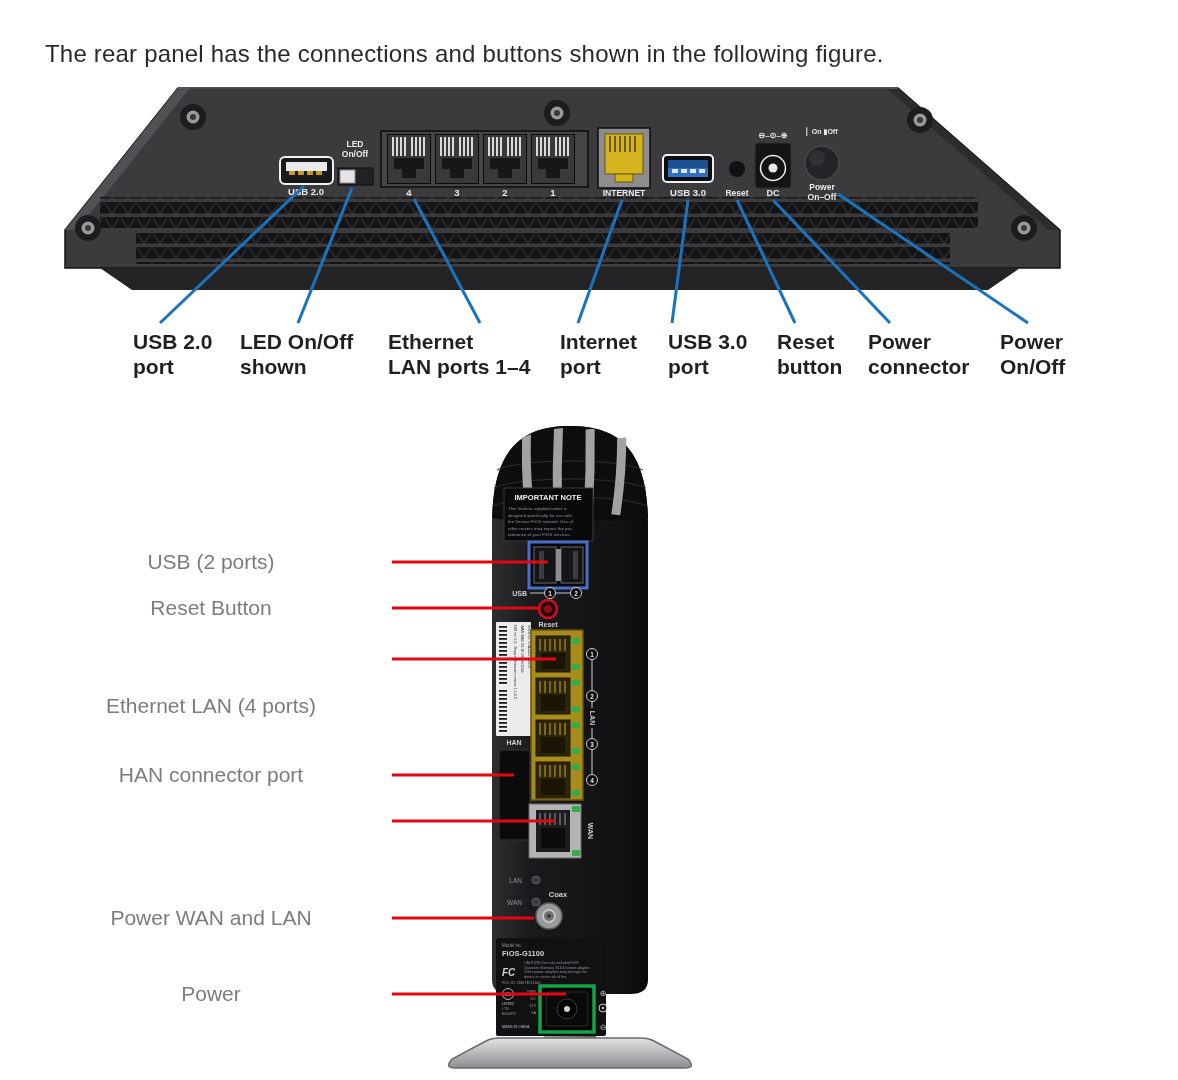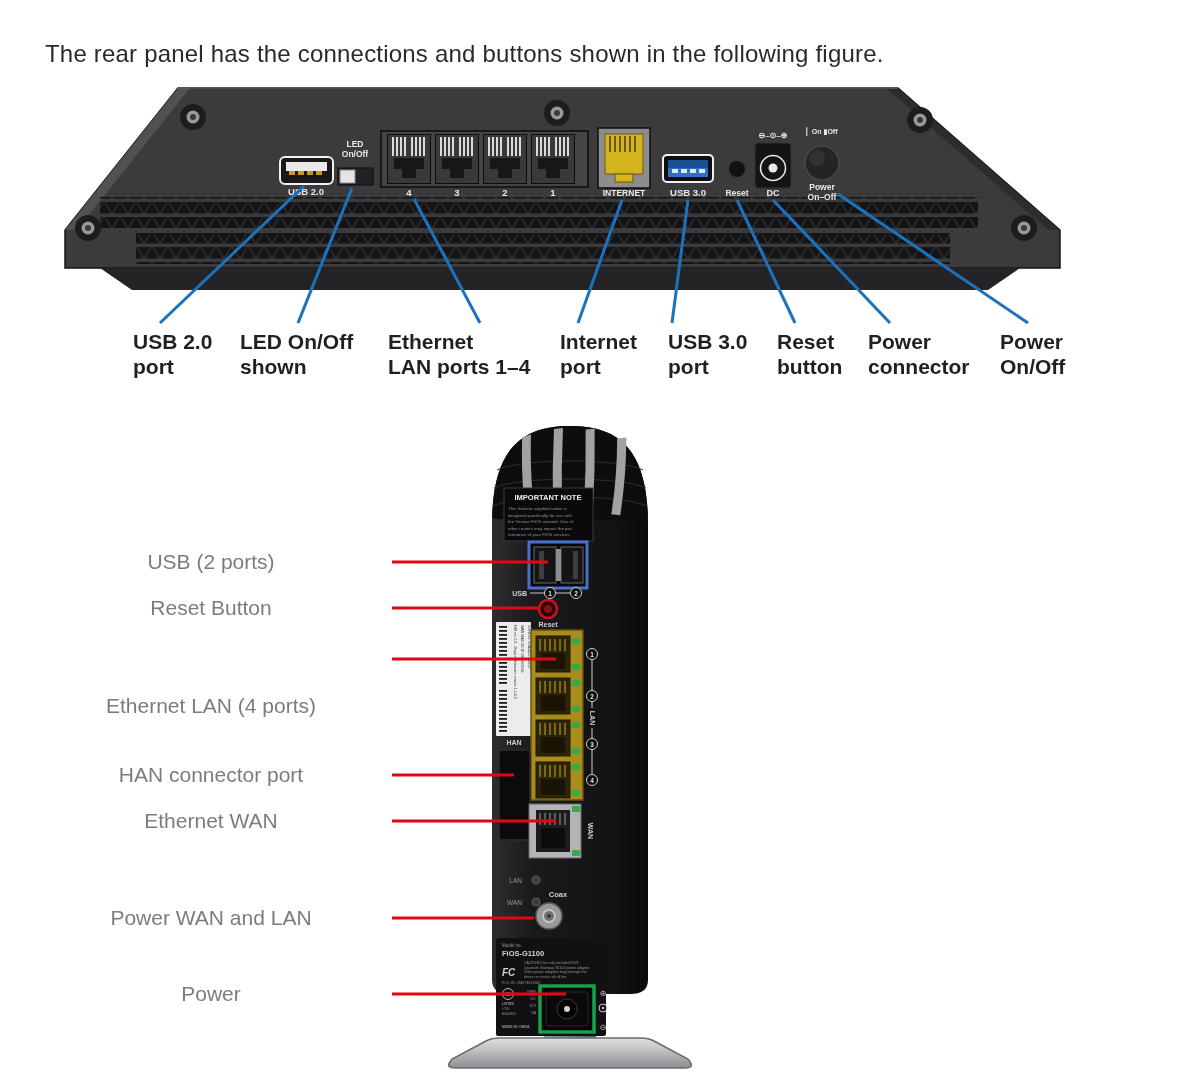--- a/index.html
+++ b/index.html
@@ -436,17 +436,16 @@
       <line x1="392" y1="411" x2="556" y2="411"></line>
       <line x1="392" y1="508" x2="534" y2="508"></line>
       <line x1="392" y1="584" x2="566" y2="584"></line>
     </g>
   </svg>
 
   <div class="callout2" style="left:40px;top:549px;">USB (2 ports)</div>
   <div class="callout2" style="left:40px;top:595px;">Reset Button</div>
   <div class="callout2" style="left:40px;top:670px;margin-top:23px;">Ethernet LAN (4 ports)</div>
   <div class="callout2" style="left:40px;top:762px;">HAN  connector port</div>
-  <div class="callout2" style="left:40px;top:808px;">Ethernet WAN</div>
   <div class="callout2" style="left:40px;top:905px;">Power WAN and LAN</div>
   <div class="callout2" style="left:40px;top:981px;">Power</div>
 
 </div>
 
 </body></html>

